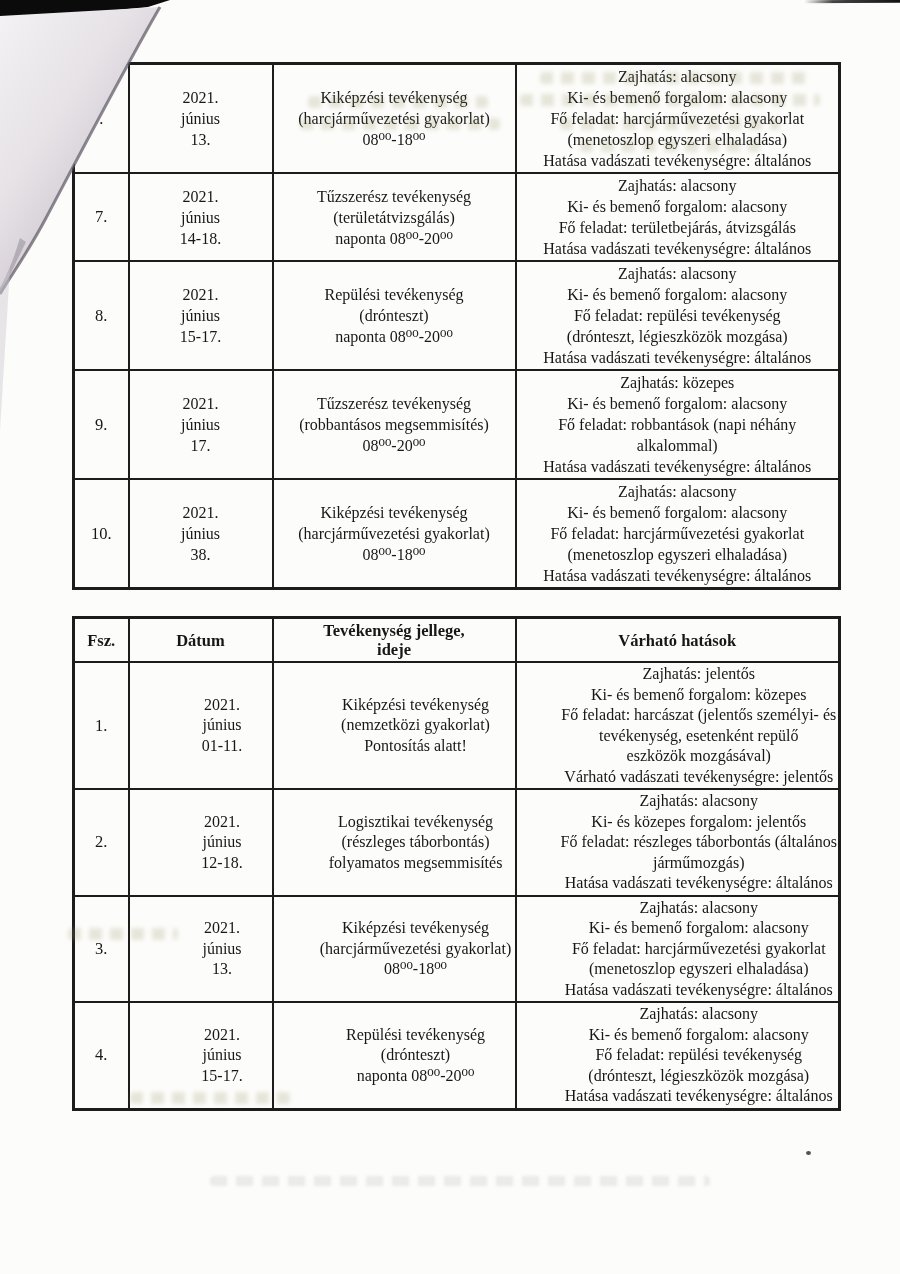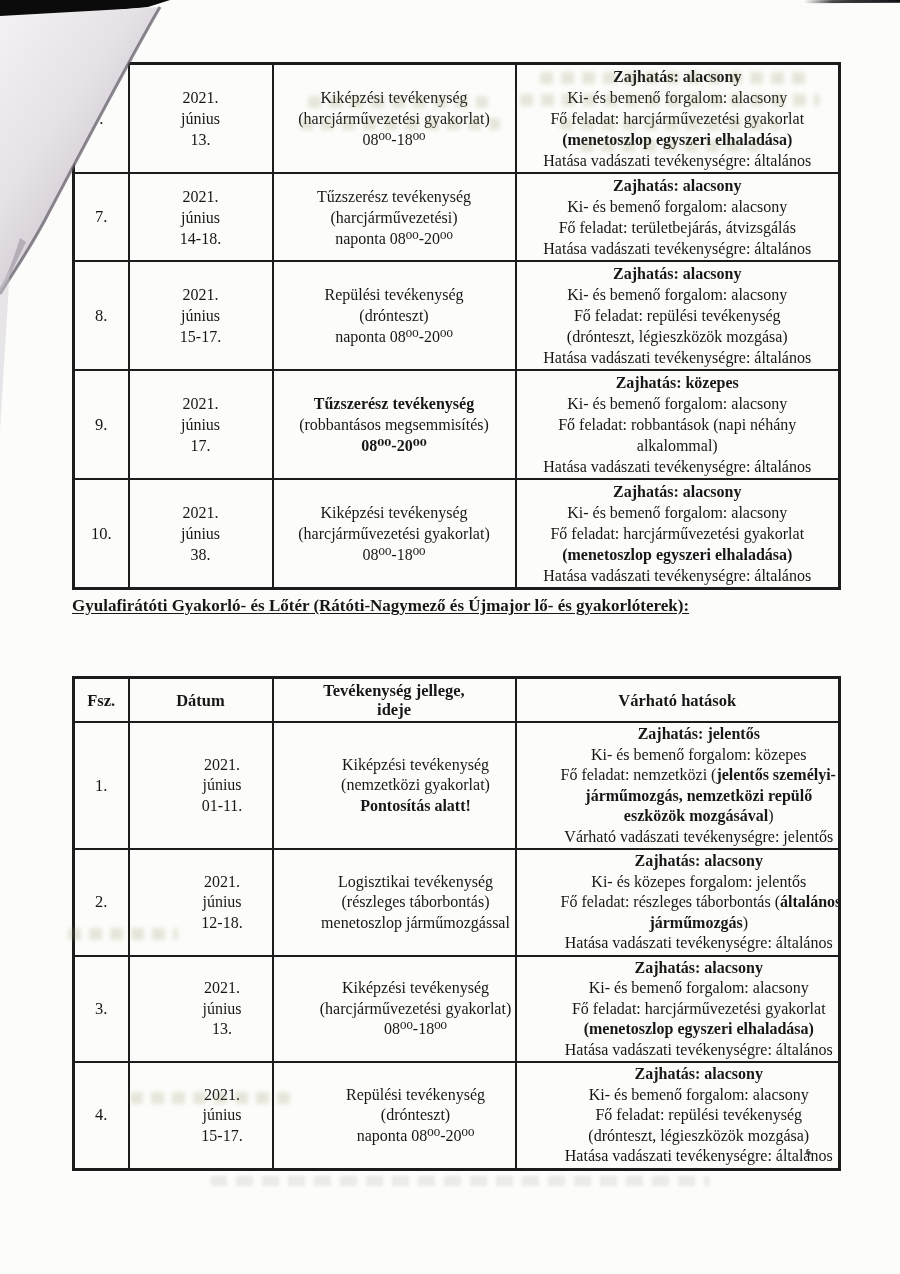--- a/index.html
+++ b/index.html
@@ -8,31 +8,31 @@
     background:#fcfcfa;overflow:hidden;
     font-family:"Liberation Serif","DejaVu Serif",serif;
     color:#171717;
   }
   
   table.doc{
     position:absolute;left:72px;border-collapse:collapse;table-layout:fixed;
     width:766px;background:transparent;
   }
   #table1{top:62px;}
-  #table2{top:676px;}
+  #table2{top:616px;}
   table.doc,table.doc td,table.doc th{border:2px solid #1c1c1c;}
   table.doc{border-width:3px;}
   table.doc td,table.doc th{
     text-align:center;vertical-align:middle;padding:1px 1px;overflow:hidden;
   }
   th{font-size:16.5px;font-weight:bold;line-height:19px;white-space:pre-line;height:40px;}
   td{font-size:16px;}
   .line{line-height:21px;white-space:nowrap;}
   #table2 .line{line-height:20.5px;margin-left:43px;}
-  .bd{font-weight:bold;}
+  .bd{font-weight:normal;}
   .fsz{font-size:16.5px;}
   
   .section-heading{
     position:absolute;left:72px;top:596px;width:790px;
     font-size:17px;font-weight:bold;white-space:nowrap;
     text-decoration:underline;text-underline-offset:2px;
   }
   
   .fold-svg{position:absolute;left:0;top:0;pointer-events:none;}
   .topright-line{
@@ -89,21 +89,21 @@
         </tr>
         <tr>
           <td class="fsz">7.</td>
           <td class="datum">
             <div class="line">2021.</div>
             <div class="line">június</div>
             <div class="line">14-18.</div>
           </td>
           <td class="act">
             <div class="line"><span>Tűzszerész tevékenység</span></div>
-            <div class="line"><span>(harcjárművezetési)</span></div>
+            <div class="line"><span>(területátvizsgálás)</span></div>
             <div class="line"><span>naponta 08⁰⁰-20⁰⁰</span></div>
           </td>
           <td class="eff">
             <div class="line"><span class="bd">Zajhatás: alacsony</span></div>
             <div class="line"><span>Ki- és bemenő forgalom: alacsony</span></div>
             <div class="line"><span>Fő feladat: területbejárás, átvizsgálás</span></div>
             <div class="line"><span>Hatása vadászati tevékenységre: általános</span></div>
           </td>
         </tr>
         <tr>
@@ -162,21 +162,20 @@
             <div class="line"><span class="bd">Zajhatás: alacsony</span></div>
             <div class="line"><span>Ki- és bemenő forgalom: alacsony</span></div>
             <div class="line"><span>Fő feladat: harcjárművezetési gyakorlat</span></div>
             <div class="line"><span class="bd">(menetoszlop egyszeri elhaladása)</span></div>
             <div class="line"><span>Hatása vadászati tevékenységre: általános</span></div>
           </td>
         </tr>
       </tbody>
   </table>
 
-  <div class="section-heading">Gyulafirátóti Gyakorló- és Lőtér (Rátóti-Nagymező és Újmajor lő- és gyakorlóterek):</div>
 
   <table class="doc" id="table2">
     <colgroup>
       <col style="width:55px">
         <col style="width:144px">
         <col style="width:243px">
         <col style="width:324px">
     </colgroup>
     <thead>
       <tr>
@@ -196,37 +195,37 @@
             <div class="line">01-11.</div>
           </td>
           <td class="act">
             <div class="line"><span>Kiképzési tevékenység</span></div>
             <div class="line"><span>(nemzetközi gyakorlat)</span></div>
             <div class="line"><span class="bd">Pontosítás alatt!</span></div>
           </td>
           <td class="eff">
             <div class="line"><span class="bd">Zajhatás: jelentős</span></div>
             <div class="line"><span>Ki- és bemenő forgalom: közepes</span></div>
-            <div class="line"><span>Fő feladat: nemzetközi (</span><span class="bd">jelentős személyi- és</span></div>
-            <div class="line"><span class="bd">járműmozgás, nemzetközi repülő</span></div>
+            <div class="line"><span>Fő feladat: harcászat (</span><span class="bd">jelentős személyi- és</span></div>
+            <div class="line"><span class="bd">tevékenység, esetenként repülő</span></div>
             <div class="line"><span class="bd">eszközök mozgásával</span><span>)</span></div>
             <div class="line"><span>Várható vadászati tevékenységre: jelentős</span></div>
           </td>
         </tr>
         <tr>
           <td class="fsz">2.</td>
           <td class="datum">
             <div class="line">2021.</div>
             <div class="line">június</div>
             <div class="line">12-18.</div>
           </td>
           <td class="act">
             <div class="line"><span>Logisztikai tevékenység</span></div>
             <div class="line"><span>(részleges táborbontás)</span></div>
-            <div class="line"><span>menetoszlop járműmozgással</span></div>
+            <div class="line"><span>folyamatos megsemmisítés</span></div>
           </td>
           <td class="eff">
             <div class="line"><span class="bd">Zajhatás: alacsony</span></div>
             <div class="line"><span>Ki- és közepes forgalom: jelentős</span></div>
             <div class="line"><span>Fő feladat: részleges táborbontás (</span><span class="bd">általános</span></div>
             <div class="line"><span class="bd">járműmozgás</span><span>)</span></div>
             <div class="line"><span>Hatása vadászati tevékenységre: általános</span></div>
           </td>
         </tr>
         <tr>

